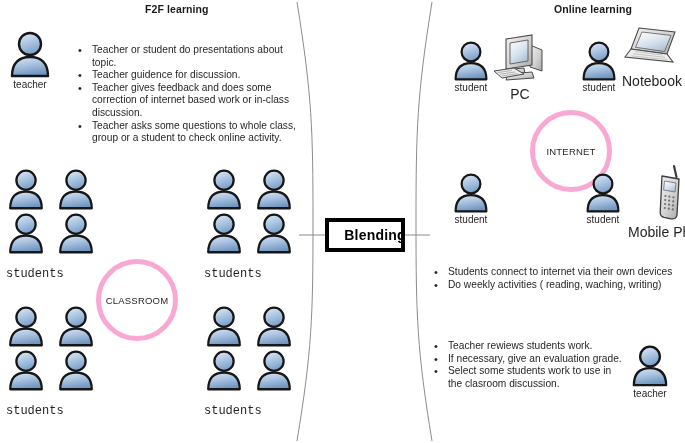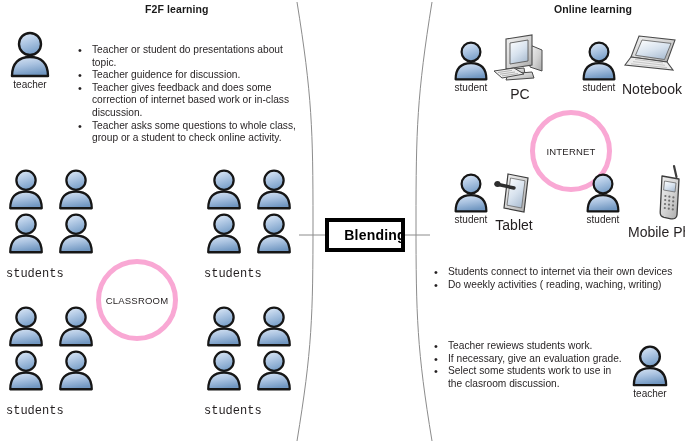--- a/index.html
+++ b/index.html
@@ -337,21 +337,21 @@
   </div>
 
   <div class="fig" style="left:580px; top:40px;">
     <svg class="person" width="38" height="41" viewBox="0 0 44 48">
       <path d="M 4 46 C 4 33, 11 27, 22 27 C 33 27, 40 33, 40 46 Z" fill="url(#pgBody)" stroke="#161616" stroke-width="2.6" stroke-linejoin="round"></path>
       <circle cx="22" cy="14" r="11" fill="url(#pgHead)" stroke="#161616" stroke-width="2.6"></circle>
     </svg>
     <span class="fig-caption">student</span>
   </div>
 
-  <div class="device" style="left:622px; top:32px;">
+  <div class="device" style="left:622px; top:24px;">
     <svg width="58" height="48" viewBox="0 0 58 48">
 
       <path d="M 16 4 L 52 8 L 44 30 L 8 25 Z" fill="url(#grayG)" stroke="#4a4a4a" stroke-width="1.1"></path>
       <path d="M 19 8 L 48 11.4 L 41.5 27.5 L 12.5 23.3 Z" fill="url(#screenG)" stroke="#5a5a5a" stroke-width="0.8"></path>
 
       <path d="M 8 25 L 44 30 L 50 38 L 2 33 Z" fill="#ececec" stroke="#4a4a4a" stroke-width="1.1"></path>
       <path d="M 12 27.4 L 40 31" stroke="#b5b5b5" stroke-width="0.7"></path>
       <path d="M 10 29.6 L 42 33.3" stroke="#b5b5b5" stroke-width="0.7"></path>
       <path d="M 8 31.8 L 44 35.6" stroke="#b5b5b5" stroke-width="0.7"></path>
     </svg>
@@ -359,31 +359,20 @@
   </div>
 
   <div class="fig" style="left:452px; top:172px;">
     <svg class="person" width="38" height="41" viewBox="0 0 44 48">
       <path d="M 4 46 C 4 33, 11 27, 22 27 C 33 27, 40 33, 40 46 Z" fill="url(#pgBody)" stroke="#161616" stroke-width="2.6" stroke-linejoin="round"></path>
       <circle cx="22" cy="14" r="11" fill="url(#pgHead)" stroke="#161616" stroke-width="2.6"></circle>
     </svg>
     <span class="fig-caption">student</span>
   </div>
 
-  <div class="device" style="left:494px; top:168px;">
-    <svg width="40" height="48" viewBox="0 0 40 48">
-
-      <path d="M 14 6 L 34 10 L 30 44 L 10 40 Z" fill="url(#grayG)" stroke="#3c3c3c" stroke-width="1.2"></path>
-      <path d="M 16.5 10 L 31 12.8 L 27.6 40 L 13 37.2 Z" fill="url(#screenG)" stroke="#6a6a6a" stroke-width="0.8"></path>
-
-      <path d="M 2 16 L 20 20" stroke="#2e2e2e" stroke-width="3.4" stroke-linecap="round"></path>
-      <circle cx="3.5" cy="16" r="3" fill="#2e2e2e"></circle>
-    </svg>
-    <span class="device-caption">Tablet</span>
-  </div>
 
   <div class="fig" style="left:584px; top:172px;">
     <svg class="person" width="38" height="41" viewBox="0 0 44 48">
       <path d="M 4 46 C 4 33, 11 27, 22 27 C 33 27, 40 33, 40 46 Z" fill="url(#pgBody)" stroke="#161616" stroke-width="2.6" stroke-linejoin="round"></path>
       <circle cx="22" cy="14" r="11" fill="url(#pgHead)" stroke="#161616" stroke-width="2.6"></circle>
     </svg>
     <span class="fig-caption">student</span>
   </div>
 
   <div class="device" style="left:628px; top:163px;">

